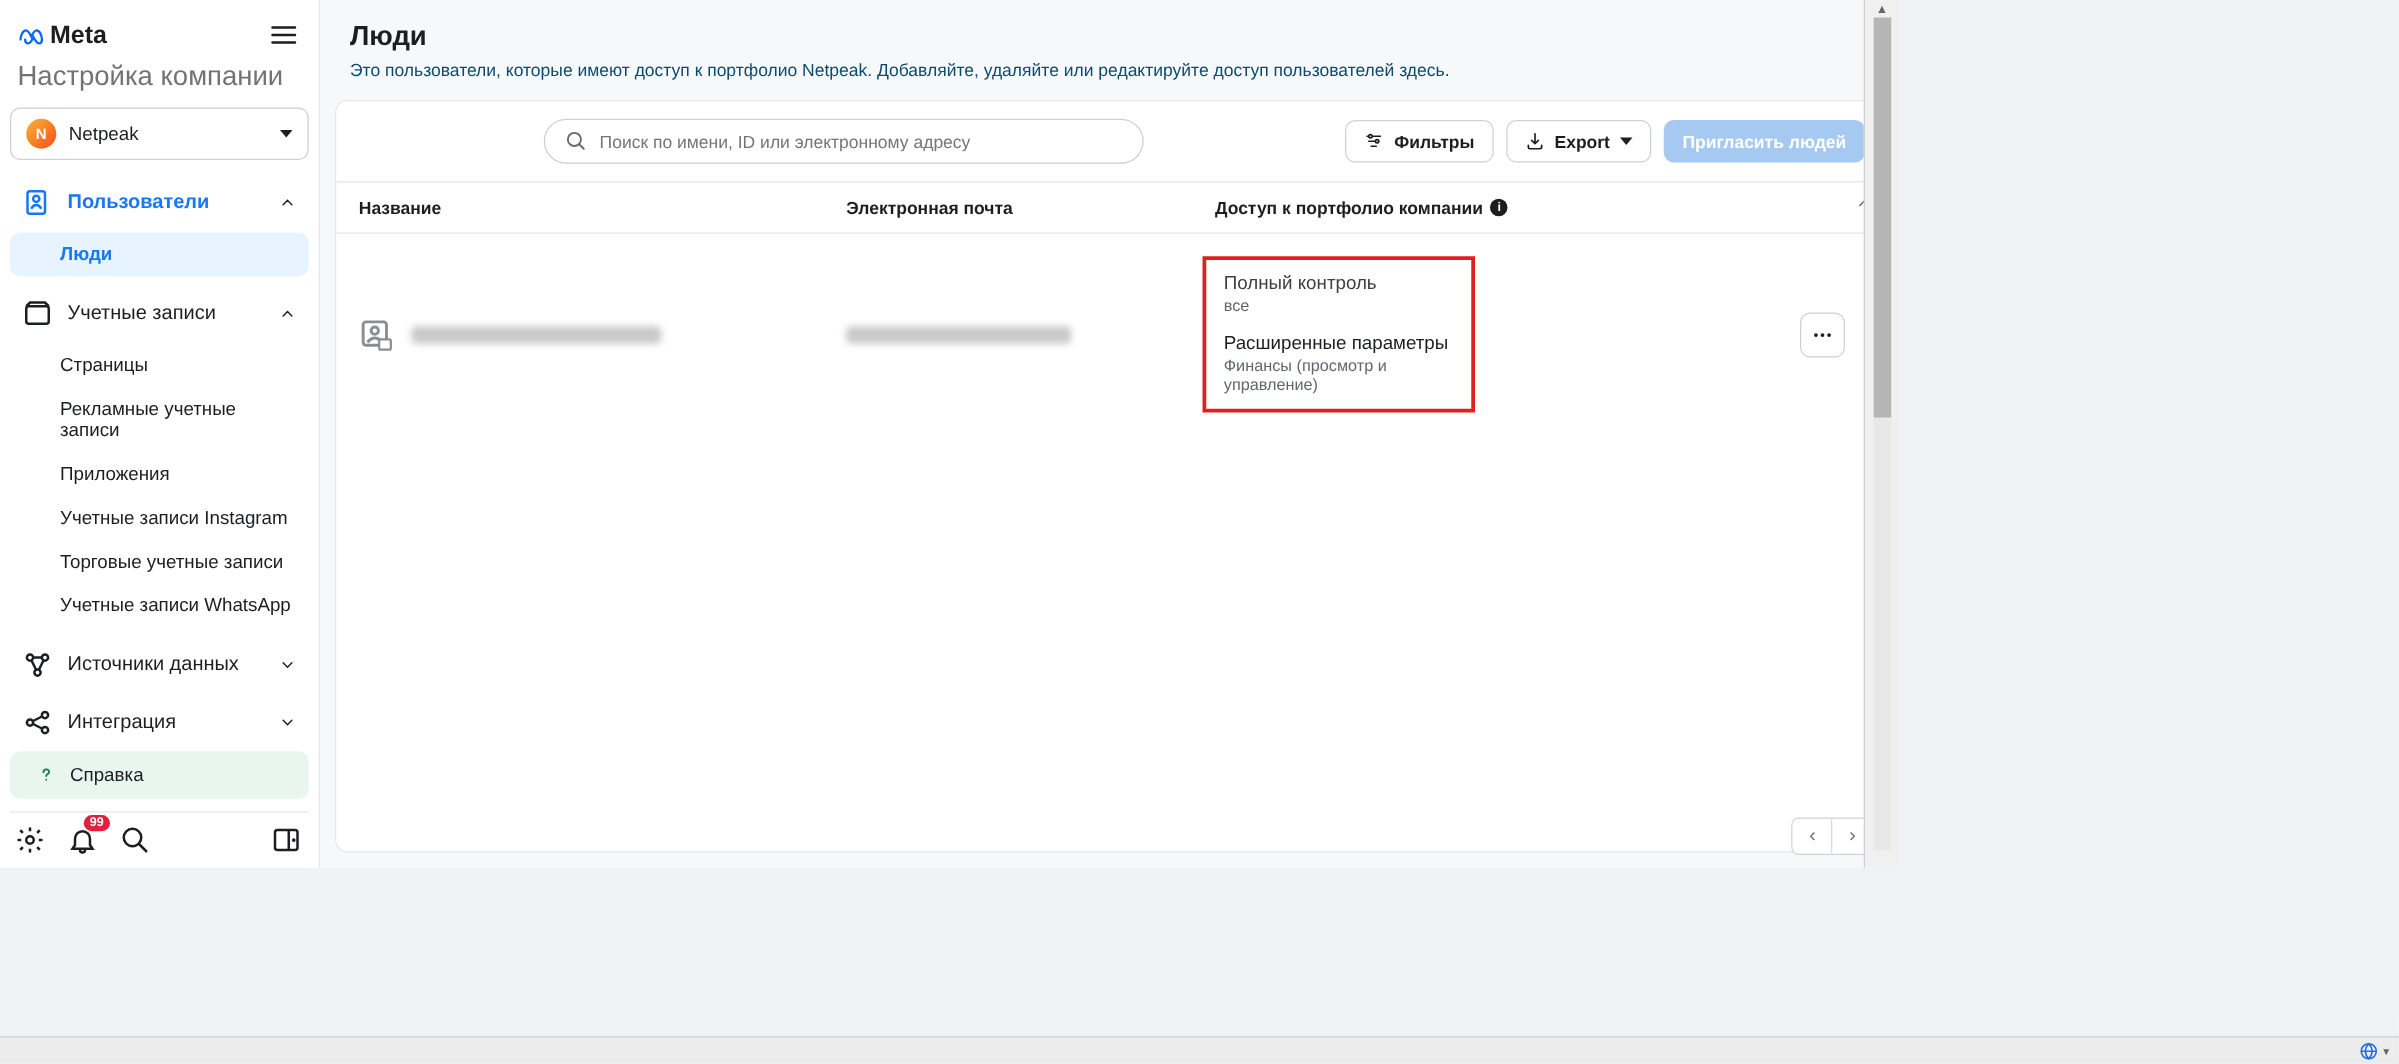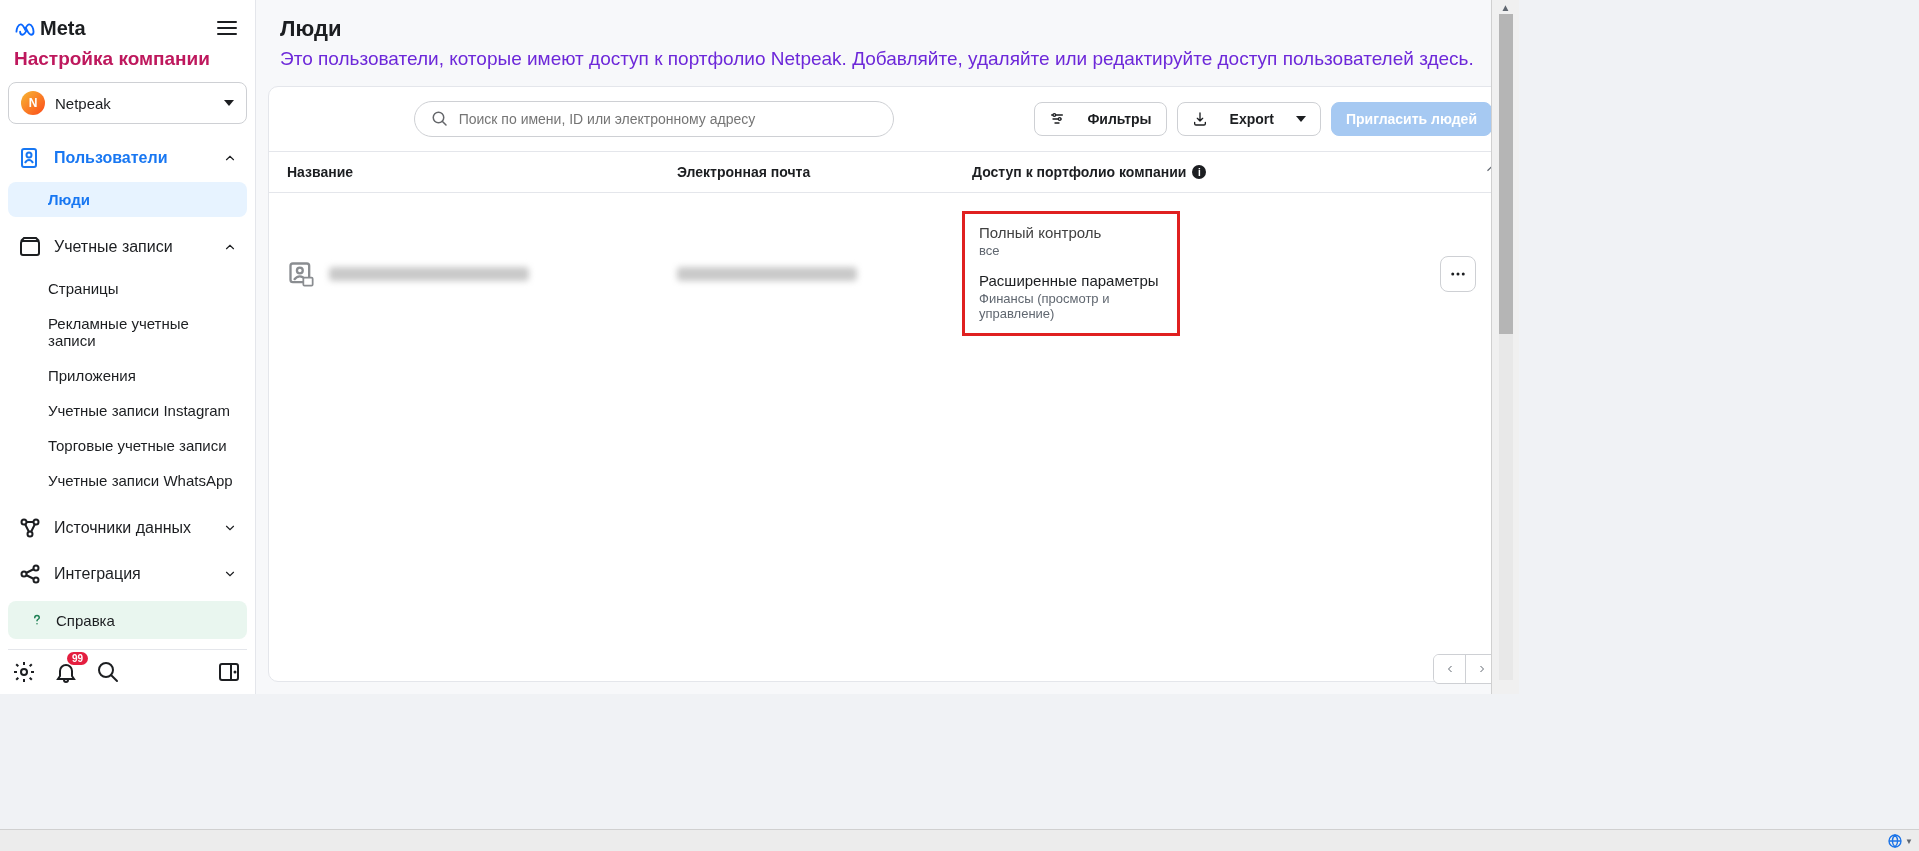--- a/index.html
+++ b/index.html
@@ -3,21 +3,21 @@
 <meta charset="utf-8">
 <style>
 *{margin:0;padding:0;box-sizing:border-box;font-family:Helvetica,Arial,sans-serif}
 body{width:1919px;height:851px;background:#f0f2f5;overflow:hidden;position:relative}
 .app{display:flex;width:1519px;height:694px;background:#fff;position:relative}
 .sidebar{width:256px;border-right:1px solid #e4e6eb;background:#fff;display:flex;flex-direction:column;padding:8px 8px 0 8px}
 .brand{display:flex;align-items:center;justify-content:space-between;padding:8px 8px 4px 6px}
 .brand-logo{display:flex;align-items:center;gap:4px;color:#1c1e21;font-size:20px;font-weight:700}
 .brand-logo svg{width:22px;height:22px}
 .menu-icon{width:24px;height:24px;cursor:pointer}
-.page-subtitle{font-size:19px;font-weight:700;color:#be185d;padding:4px 8px 12px 6px}
+.page-subtitle{font-size:22px;font-weight:400;color:#737373;padding:4px 8px 12px 6px}
 .account-picker{display:flex;align-items:center;justify-content:space-between;border:1px solid #ced0d4;border-radius:8px;padding:8px 12px;margin:0 0 12px 0;cursor:pointer}
 .account-left{display:flex;align-items:center;gap:10px}
 .account-avatar{width:24px;height:24px;border-radius:50%;background:linear-gradient(135deg,#f7b733,#fc4a1a);display:flex;align-items:center;justify-content:center;font-size:12px;color:#fff;font-weight:bold}
 .account-name{font-size:15px;color:#1c1e21}
 .caret{width:0;height:0;border-left:5px solid transparent;border-right:5px solid transparent;border-top:6px solid #1c1e21}
 .nav{flex:1;overflow:auto}
 .nav-group{margin-bottom:2px}
 .nav-group-header{display:flex;align-items:center;justify-content:space-between;padding:10px 10px;border-radius:8px;cursor:pointer}
 .nav-group-left{display:flex;align-items:center;gap:12px}
 .nav-icon{width:24px;height:24px;display:flex;align-items:center;justify-content:center;color:#1c1e21}
@@ -30,27 +30,27 @@
 .nav-sub-item.active{background:#e7f3ff;color:#1877f2;font-weight:600}
 .help-bar{background:#e9f6ef;border-radius:8px;padding:10px 20px;display:flex;align-items:center;gap:10px;margin:6px 0;cursor:pointer}
 .help-bar span{font-size:15px;color:#1c1e21}
 .bottom-bar{display:flex;align-items:center;justify-content:space-between;padding:10px 6px 10px 4px;border-top:1px solid #e4e6eb;margin-top:4px}
 .bottom-left{display:flex;align-items:center;gap:18px}
 .iconbtn{width:24px;height:24px;cursor:pointer;position:relative;color:#1c1e21}
 .badge{position:absolute;top:-8px;right:-10px;background:#e41e3f;color:#fff;font-size:10px;font-weight:700;border-radius:10px;padding:1px 5px}
 .main{flex:1;display:flex;flex-direction:column;background:#f7f8fa;overflow:hidden}
 .main-header{padding:16px 24px 12px 24px}
 .main-title{font-size:22px;font-weight:700;color:#1c1e21;margin-bottom:6px}
-.main-desc{font-size:19px;color:#6d28d9}
+.main-desc{font-size:14px;color:#0c4a6e}
 .card{background:#fff;margin:4px 12px 12px 12px;border:1px solid #e4e6eb;border-radius:10px;display:flex;flex-direction:column;flex:1;min-height:0;position:relative}
 .toolbar{display:flex;align-items:center;gap:10px;padding:14px 14px;border-bottom:1px solid #e4e6eb}
 .search{flex:1;display:flex;justify-content:center}
 .search-inner{width:480px;display:flex;align-items:center;gap:10px;border:1px solid #ced0d4;border-radius:20px;padding:8px 16px}
 .search-inner input{border:none;outline:none;flex:1;font-size:14px;color:#1c1e21;background:transparent}
-.btn{display:flex;align-items:center;gap:22px;border:1px solid #ced0d4;border-radius:8px;padding:8px 14px;font-size:14px;font-weight:600;background:#fff;cursor:pointer;color:#1c1e21}
+.btn{display:flex;align-items:center;gap:8px;border:1px solid #ced0d4;border-radius:8px;padding:8px 14px;font-size:14px;font-weight:600;background:#fff;cursor:pointer;color:#1c1e21}
 .btn-primary{background:#a6c9f2;border-color:#a6c9f2;color:#fff}
 .table-header{display:flex;align-items:center;padding:12px 18px;border-bottom:1px solid #e4e6eb;font-size:14px;font-weight:600;color:#1c1e21;position:relative}
 .col-name{flex:0 0 390px}
 .col-email{flex:0 0 295px}
 .col-access{flex:1;display:flex;align-items:center;gap:6px}
 .info-icon{width:14px;height:14px;border-radius:50%;background:#1c1e21;color:#fff;display:flex;align-items:center;justify-content:center;font-size:10px;font-weight:bold}
 .up-arrow{position:absolute;right:8px;top:10px;width:14px;height:14px;color:#606770}
 .row{display:flex;align-items:center;padding:18px 18px;position:relative}
 .row-name{flex:0 0 390px;display:flex;align-items:center;gap:14px}
 .row-icon{width:28px;height:28px;color:#8a8d91;position:relative}

